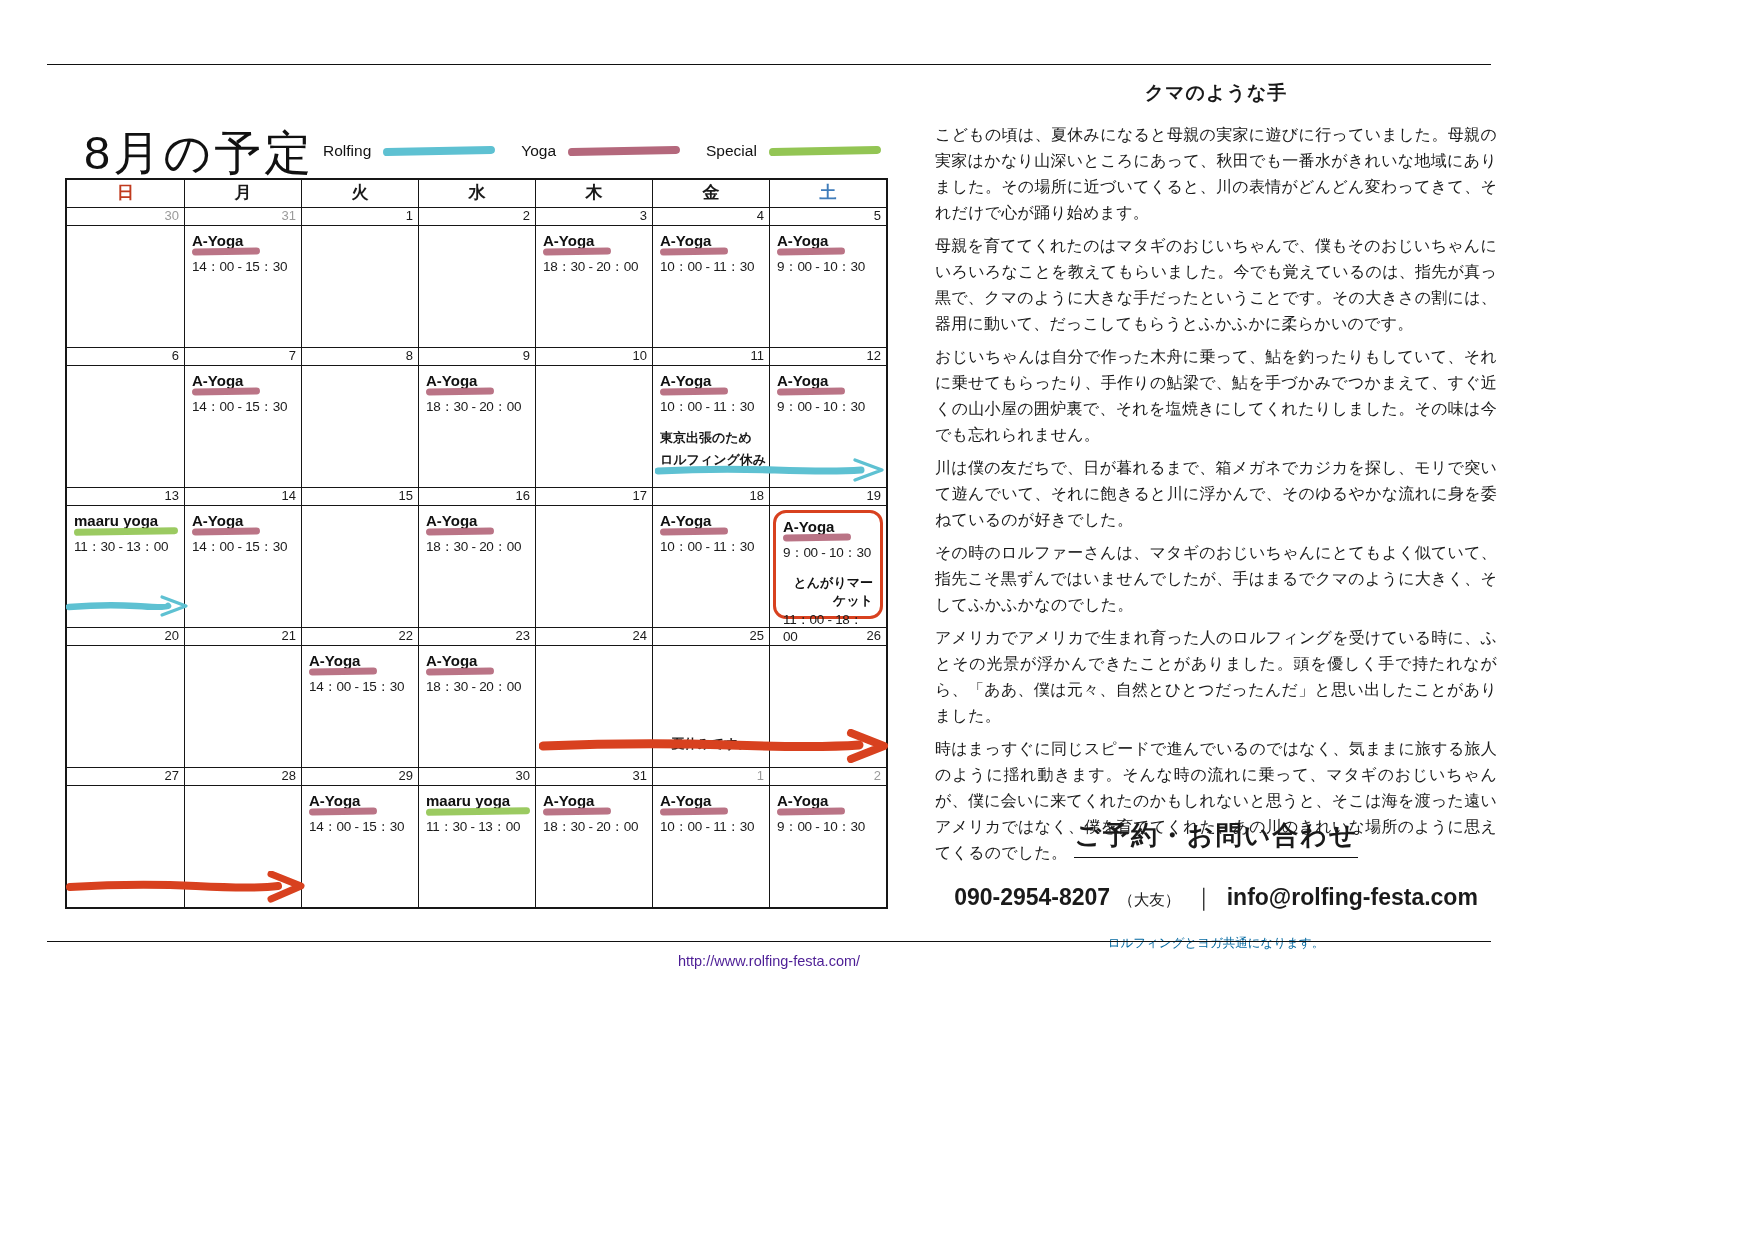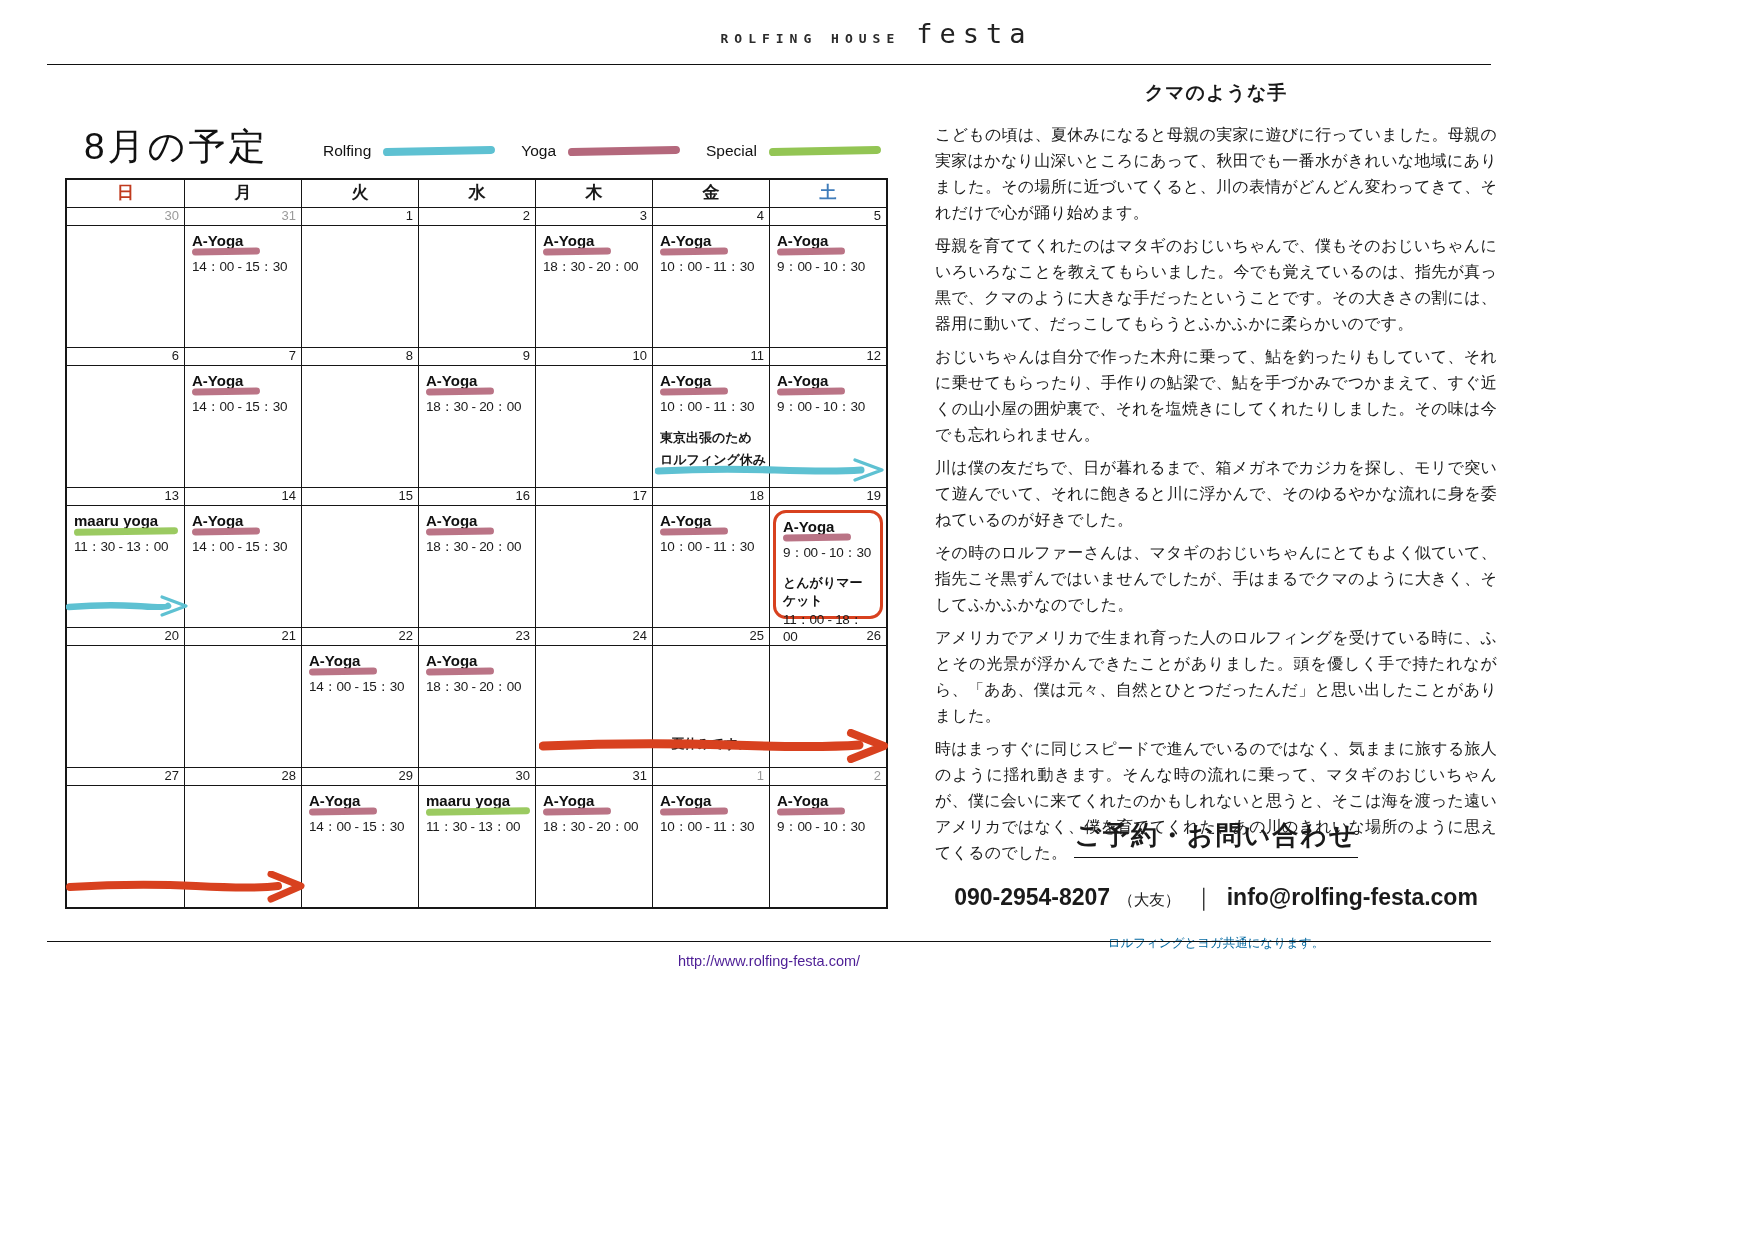--- a/index.html
+++ b/index.html
@@ -8,40 +8,40 @@
         font-family:"Liberation Sans","DejaVu Sans",sans-serif;color:#1a1a1a;overflow:hidden;}
 
   
   .brand{position:absolute;top:18px;left:0;right:0;display:flex;justify-content:center;align-items:baseline;gap:16px;}
   .brand-small{font-family:"DejaVu Sans Mono","Liberation Mono",monospace;font-size:13px;font-weight:bold;letter-spacing:6px;color:#2b2b2b;}
   .brand-large{font-family:"DejaVu Sans Mono","Liberation Mono",monospace;font-size:27px;font-weight:normal;letter-spacing:7px;color:#222;}
   .rule{position:absolute;left:47px;width:1444px;border-top:1.6px solid #111;}
   .rule.top{top:64px;} .rule.bottom{top:941px;}
 
   
-  .cal-title{position:absolute;left:84px;top:122px;font-size:37px;letter-spacing:3px;font-weight:500;color:#111;}
+  .cal-title{position:absolute;left:84px;top:122px;font-size:47px;letter-spacing:3px;font-weight:500;color:#111;}
   .legend{position:absolute;left:323px;top:140px;display:flex;align-items:center;height:22px;}
   .legend .lg-label{font-size:15.5px;color:#111;margin-right:12px;}
   .legend .lg-swatch{width:112px;height:8px;border-radius:4px;margin-right:26px;transform:rotate(-1.2deg);}
   .legend .lg-swatch:last-child{margin-right:0;}
 
   .calendar{position:absolute;left:65px;top:178px;width:823px;border:2px solid #161616;background:#fff;}
   .cal-head{display:grid;grid-template-columns:repeat(7,1fr);height:27px;}
   .cal-head .wd{text-align:center;font-size:17px;font-weight:bold;line-height:26px;border-left:1.4px solid #161616;}
   .cal-head .wd:first-child{border-left:none;}
   .date-row{display:grid;grid-template-columns:repeat(7,1fr);height:19px;border-top:1.8px solid #161616;border-bottom:1.8px solid #161616;}
   .date-cell{text-align:right;padding-right:5px;font-size:13px;line-height:16px;font-weight:500;border-left:1.4px solid #161616;}
   .date-cell:first-child{border-left:none;}
   .date-cell.muted{color:#9a9a9a;}
   .week-row{display:grid;grid-template-columns:repeat(7,1fr);height:121px;}
   .day-cell{position:relative;border-left:1.4px solid #161616;padding:6px 5px 4px 7px;}
   .day-cell:first-child{border-left:none;}
 
   .ev-title{font-size:15px;font-weight:bold;color:#111;line-height:18px;}
-  .ev-title.plain{font-size:13px;font-weight:600;margin-top:13px;}
+  .ev-title.plain{font-size:13px;font-weight:600;margin-top:13px;text-align:right;}
   .ev-stroke{height:7px;border-radius:3.5px;margin:-2px 0 3px;transform:rotate(-1deg);opacity:.92;}
   .ev-time{font-size:13.5px;line-height:17px;margin-top:1px;letter-spacing:-0.3px;}
 
   .cell-note{position:absolute;left:7px;bottom:16px;font-size:13px;font-weight:600;line-height:22px;white-space:nowrap;}
   .cell-note.bottom-center{left:0;right:0;bottom:12px;text-align:center;}
 
   .red-box{position:absolute;left:3px;right:3px;top:4px;bottom:8px;border:3.5px solid #d8411f;
            border-radius:13px;padding:5px 7px;}
 
   .cal-arrow{position:absolute;}
@@ -59,24 +59,20 @@
   .contact-line .sep{font-weight:200;color:#333;padding:0 4px;}
   .contact-note{margin-top:22px;font-size:12.5px;color:#0369a1;}
 
   .footer-url{position:absolute;left:47px;top:953px;width:1444px;text-align:center;font-size:14.5px;color:#4c1d95;}
 </style>
 </head>
 <body>
 
 <div class="page">
 
-  <div class="brand">
-    <span class="brand-small">ROLFING HOUSE</span>
-    <span class="brand-large">festa</span>
-  </div>
   <div class="rule top"></div>
 
   <div class="cal-title">8月の予定</div>
   <div class="legend">
     <span class="lg-label">Rolfing</span>
     <span class="lg-swatch" style="background: rgb(94, 193, 210);"></span>
     <span class="lg-label">Yoga</span>
     <span class="lg-swatch" style="background: rgb(180, 104, 124);"></span>
     <span class="lg-label">Special</span>
     <span class="lg-swatch" style="background: rgb(147, 197, 84);"></span>

